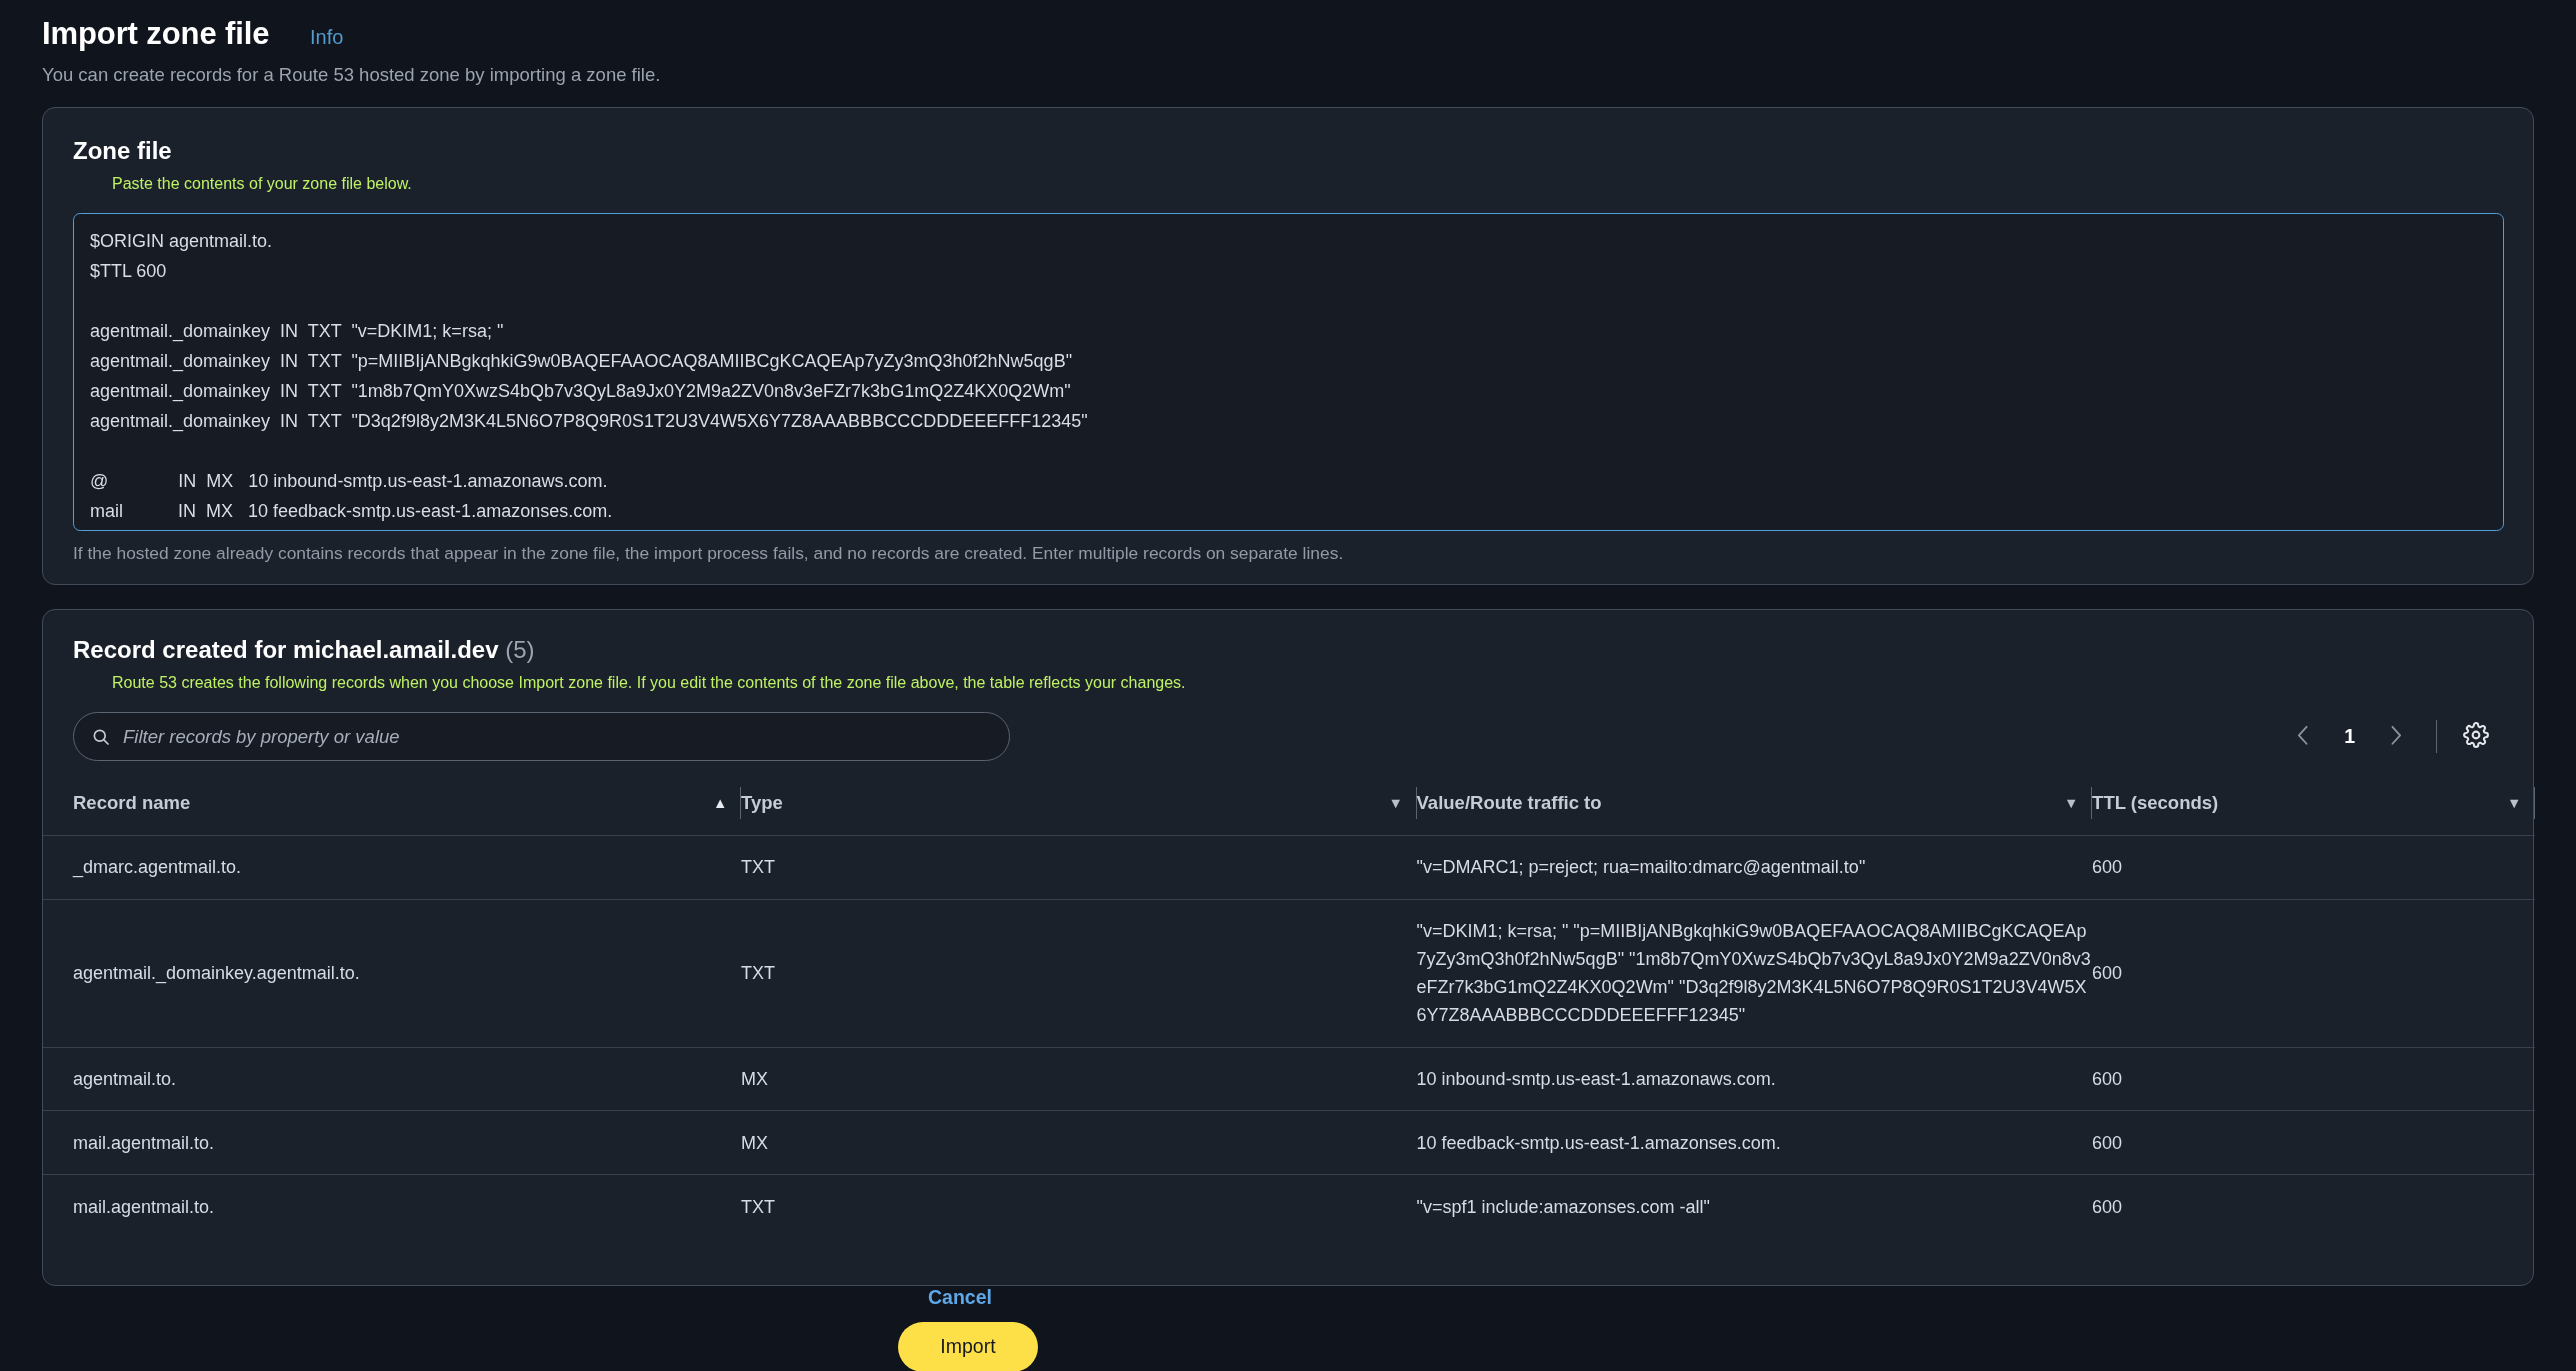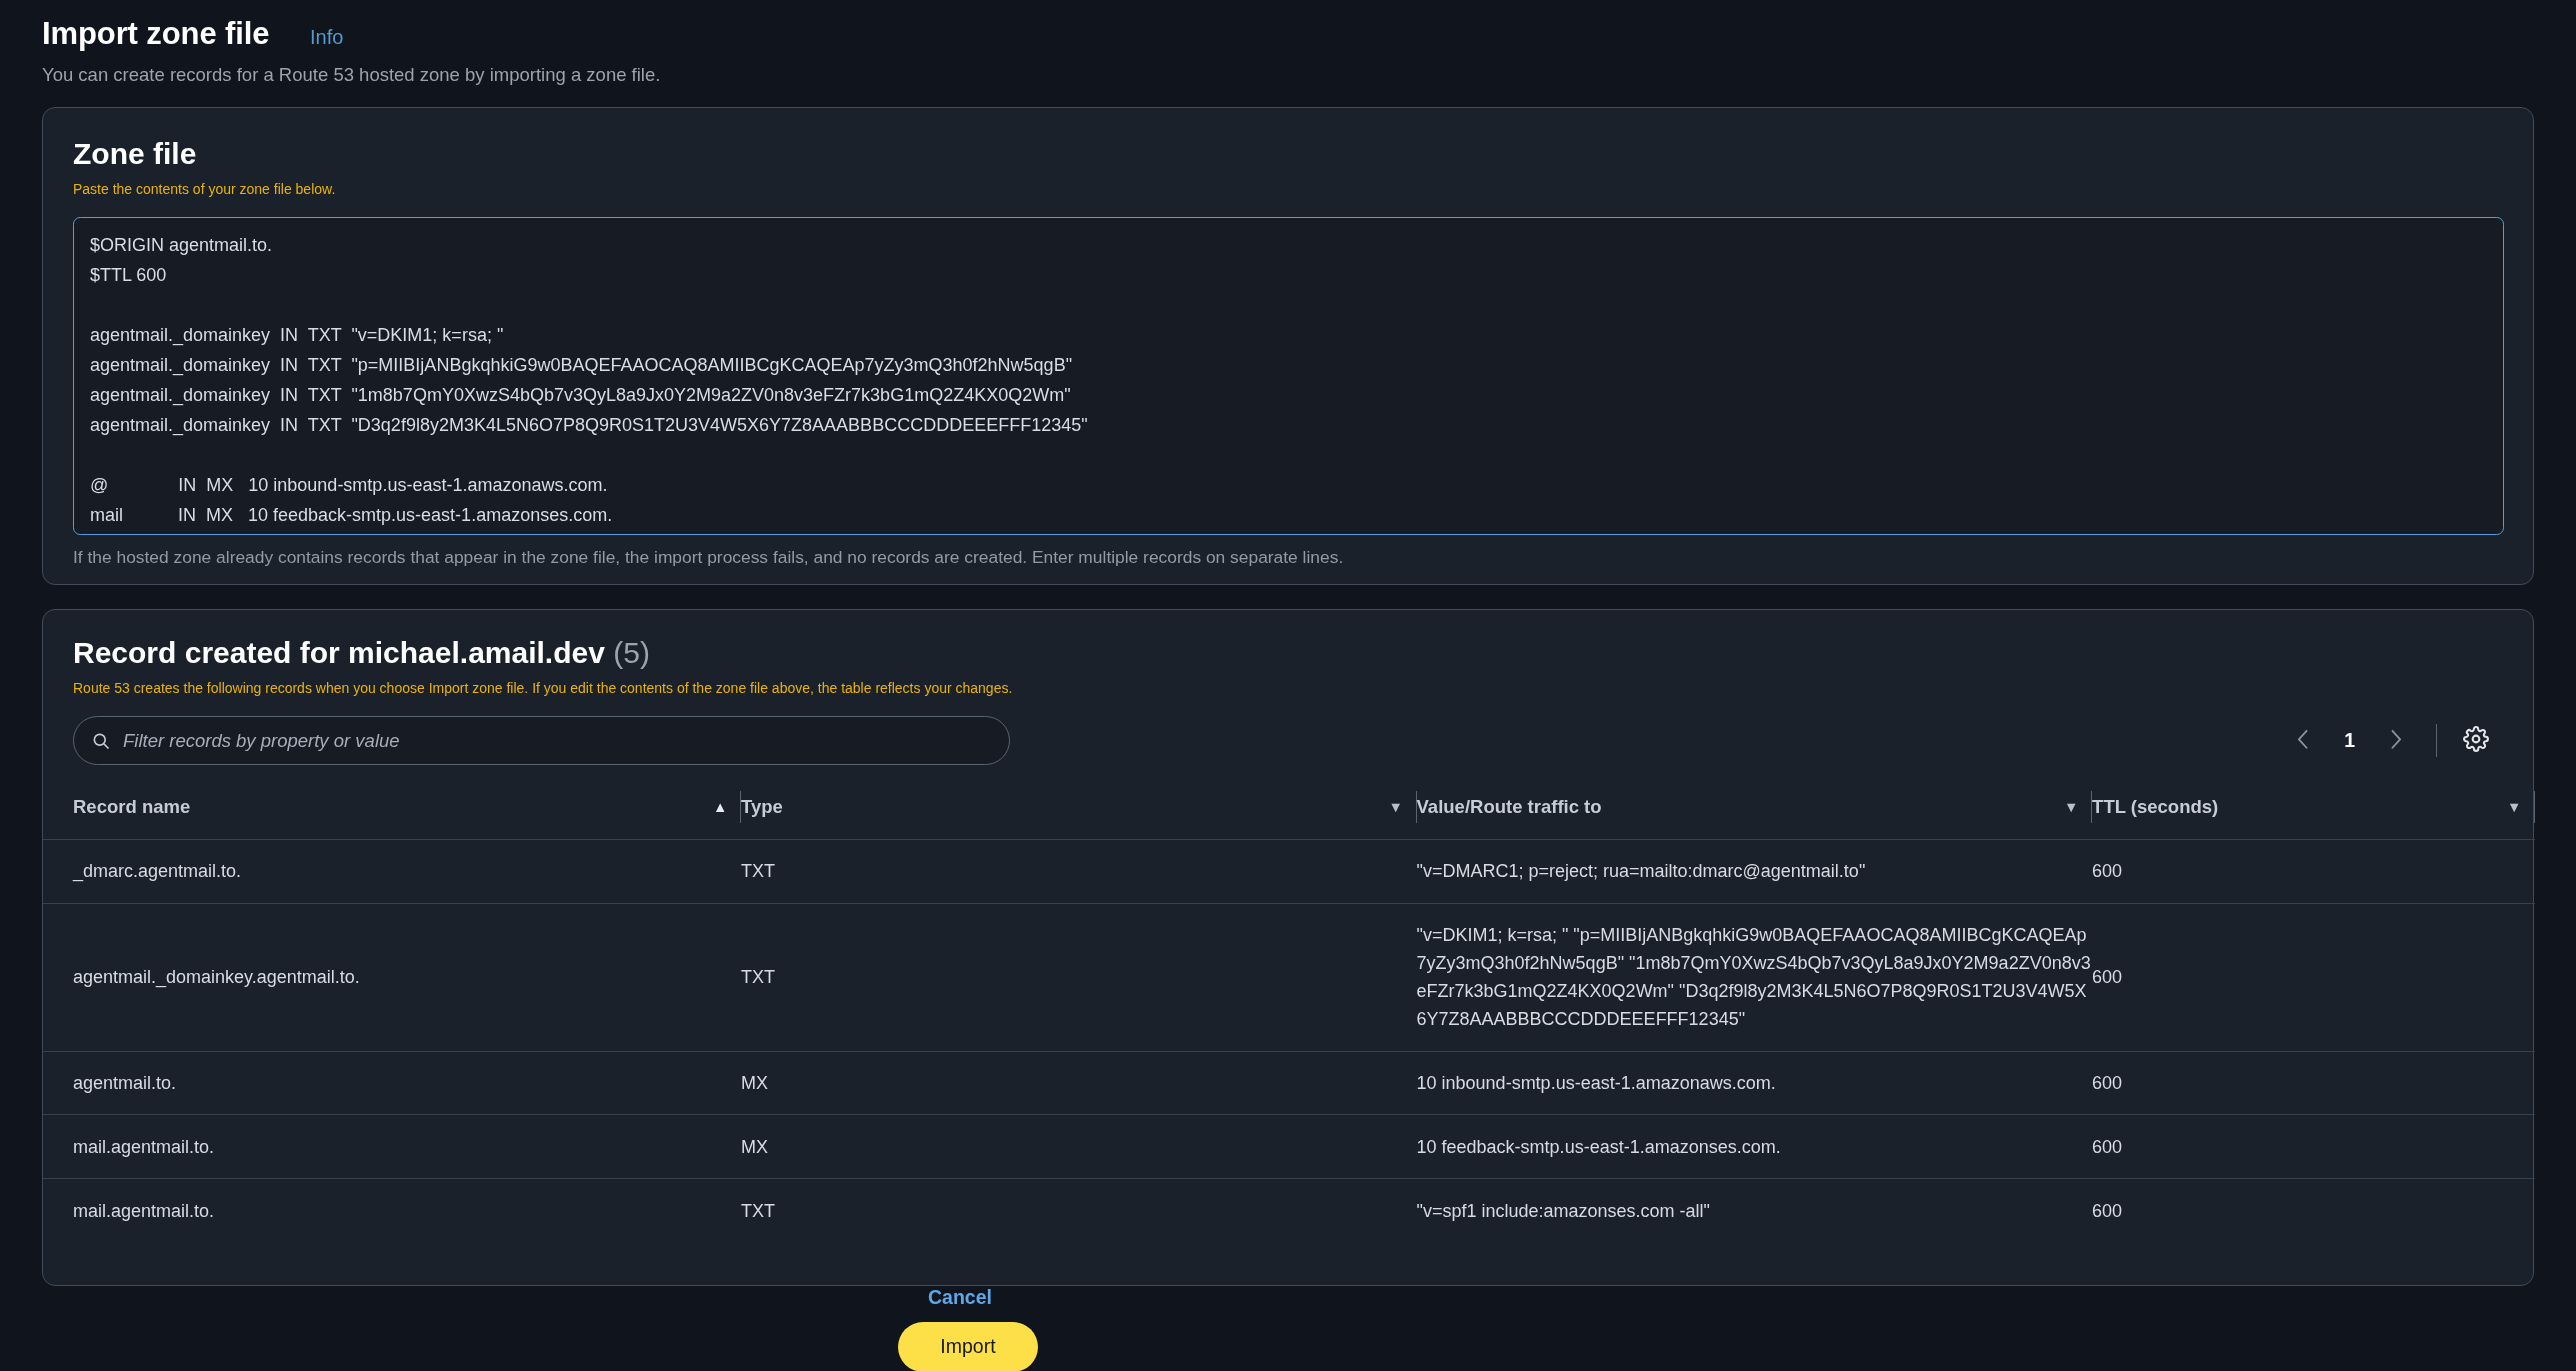--- a/index.html
+++ b/index.html
@@ -57,32 +57,33 @@
   }
   .panel-preview {
     position: absolute;
     left: 42px;
     top: 609px;
     width: 2492px;
     height: 677px;
     padding: 26px 0 0 0;
   }
   .panel-title {
-    font-size: 30px;
+    font-size: 24px;
     font-weight: bold;
     color: #ffffff;
   }
   .panel-title .count {
     font-weight: normal;
     color: #9ba3af;
   }
   .panel-sub {
     margin-top: 10px;
-    font-size: 14px;
-    color: #eab308;
+    font-size: 16px;
+    color: #bef264;
+    margin-left: 39px;
   }
 
   
   .zone-textarea-wrap { margin-top: 20px; }
   .zone-textarea {
     width: 2431px;
     height: 318px;
     background: #161b24;
     border: 1.4px solid #539fdd;
     border-radius: 7.2px;

